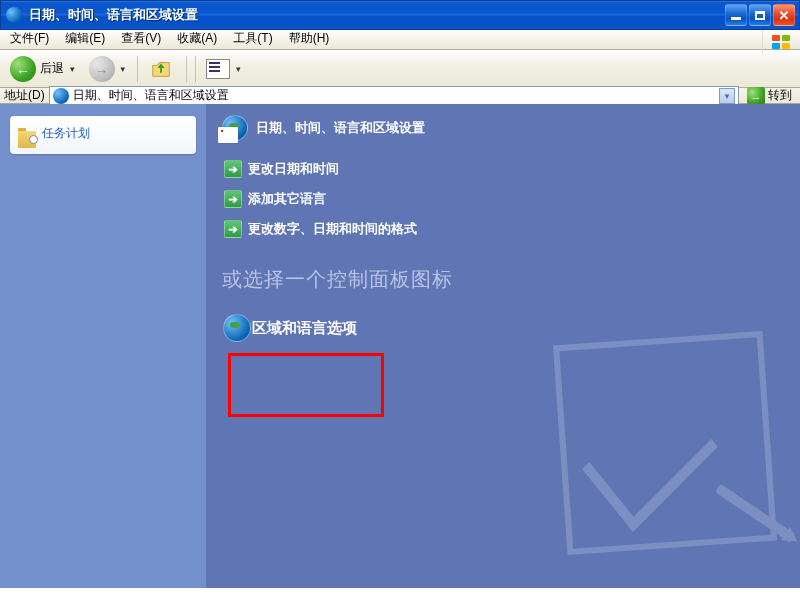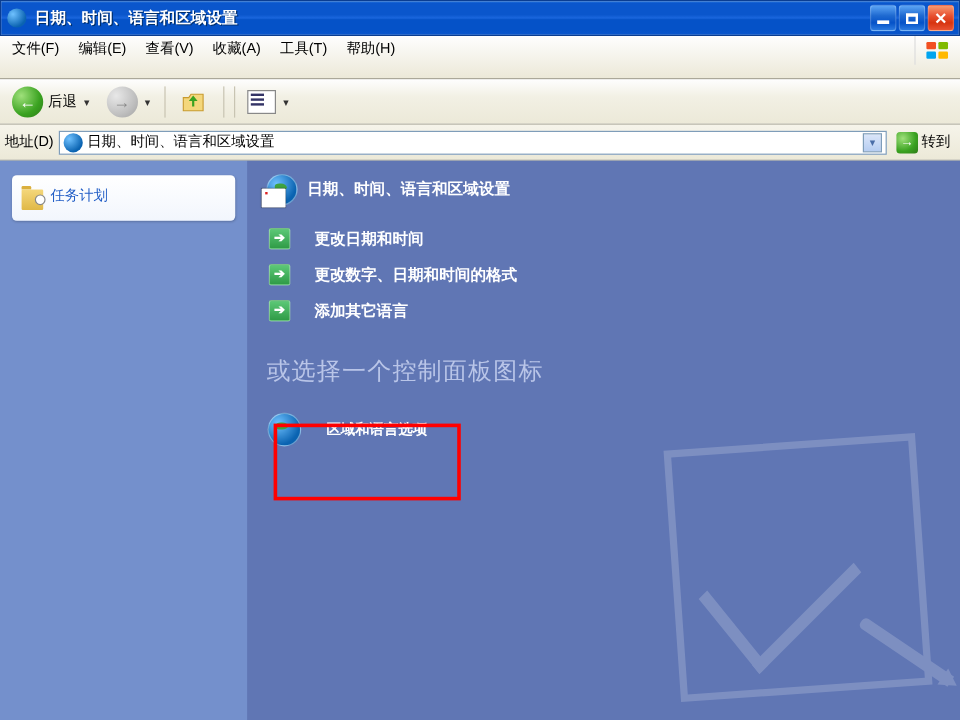--- a/index.html
+++ b/index.html
@@ -10,21 +10,21 @@
   .titlebar .icon { width: 18px; height: 18px; margin-right: 6px; display: flex; align-items: center; justify-content: center; }
   .titlebar .title { flex: 1 1 auto; font-weight: bold; font-size: 13px; text-shadow: 1px 1px 0 #002f6c; }
   .winbtns { display: flex; gap: 2px; }
   .winbtn { width: 22px; height: 22px; border-radius: 3px; display: flex; align-items: center; justify-content: center; color: #fff; font-weight: bold; border: 1px solid #fff3; }
   .winbtn.min, .winbtn.max { background: linear-gradient(to bottom, #5aa3f4, #1f6ad1 40%, #0552c8 70%, #2a7ae0); }
   .winbtn.min .glyph { width: 10px; height: 3px; background: #fff; margin-top: 7px; }
   .winbtn.max .glyph { width: 10px; height: 9px; border: 2px solid #fff; border-top-width: 3px; }
   .winbtn.close { background: linear-gradient(to bottom, #f7986f, #e85232 40%, #d73410 70%, #e85232); font-size: 13px; }
   
   
-  .menubar { height: 36px; background: linear-gradient(to bottom, #fefefe, #ece9d8); border-bottom: 1px solid #aba899; display: flex; align-items: flex-start; padding: 0 2px; position: relative; }
+  .menubar { height: 20px; background: linear-gradient(to bottom, #fefefe, #ece9d8); border-bottom: 1px solid #aba899; display: flex; align-items: flex-end; padding: 0 2px; position: relative; }
   .menubar .item { padding: 2px 8px; }
   .menubar .logo { position: absolute; right: 2px; top: 0; width: 36px; height: 24px; display: flex; align-items: center; justify-content: center; border-left: 1px solid #ddd; }
   .flag { width: 18px; height: 14px; position: relative; }
   .flag span { position: absolute; width: 8px; height: 6px; border-radius: 1px; }
   .flag .r { background: #f25022; top: 0; left: 0; }
   .flag .g { background: #7fba00; top: 0; right: 0; }
   .flag .b { background: #00a4ef; bottom: 0; left: 0; }
   .flag .y { background: #ffb900; bottom: 0; right: 0; }
   
   
@@ -34,56 +34,56 @@
   .circ.green { background: radial-gradient(circle at 30% 30%, #9fe07b, #3aa220 60%, #2d7a18); }
   .circ.grey { background: radial-gradient(circle at 30% 30%, #e8e8e8, #c0c0c0 60%, #a0a0a0); color: #888; }
   .sep { width: 1px; height: 26px; background: #c8c4b2; margin: 0 2px; }
   .tbtn .drop { font-size: 9px; color: #333; margin-left: 2px; }
   .iconbtn { width: 26px; height: 26px; display: flex; align-items: center; justify-content: center; }
   .iconbtn svg { width: 22px; height: 22px; }
   .views { width: 24px; height: 20px; border: 1px solid #888; background: #fff; display: flex; flex-direction: column; padding: 2px; gap: 2px; }
   .views i { height: 2px; background: #336; width: 60%; }
   
   
-  .addressbar { height: 30px; background: linear-gradient(to bottom, #f6f4ea, #ece9d8); border-bottom: 1px solid #aba899; display: flex; align-items: center; padding: 0 4px; gap: 4px; }
+  .addressbar { height: 16px; background: linear-gradient(to bottom, #f6f4ea, #ece9d8); border-bottom: 1px solid #aba899; display: flex; align-items: center; padding: 0 4px; gap: 4px; }
   .addressbar .label { white-space: nowrap; }
   .addressbar .field { flex: 1 1 auto; height: 20px; background: #fff; border: 1px solid #7f9db9; display: flex; align-items: center; padding: 0 3px; gap: 4px; }
   .addressbar .field .dropbtn { margin-left: auto; width: 16px; height: 16px; background: linear-gradient(#dbe6f9,#b6cdf1); border: 1px solid #7f9db9; display: flex; align-items: center; justify-content: center; font-size: 9px; color: #4a6; }
   .addressbar .field .dropbtn::after{content:"▾";color:#4a6da7}
   .gobtn { display: flex; align-items: center; gap: 3px; padding: 1px 4px; }
   .gobtn .sq { width: 18px; height: 18px; background: radial-gradient(circle at 30% 30%, #9fe07b, #3aa220 60%, #2d7a18); border-radius: 3px; display: flex; align-items: center; justify-content: center; color: #fff; font-size: 11px; }
   
   
   .main { display: flex; height: calc(600px - 30px - 24px - 38px - 24px); background: #6b86c4; }
   .sidebar { width: 206px; background: #7490cc; padding: 12px 10px; display: flex; flex-direction: column; gap: 12px; }
   .panel { background: linear-gradient(to bottom, #fff, #f2f6fd); border-radius: 4px; box-shadow: 0 1px 2px #0003; overflow: hidden; }
   .panel .hdr { height: 24px; background: linear-gradient(to bottom, #fff 0%, #d6e4f9 50%, #c6dbf7 100%); color: #215dc6; font-weight: bold; padding: 0 8px; display: flex; align-items: center; border-bottom: 1px solid #c6dbf7; }
   .panel .hdr .coll { margin-left: auto; width: 18px; height: 18px; border-radius: 50%; background: #fff; border: 1px solid #a8c0e8; display: flex; align-items: center; justify-content: center; font-size: 10px; color: #4a6da7; }
   .panel .body { padding: 7px 8px 10px; }
-  .panel .link { display: flex; align-items: flex-start; gap: 6px; color: #215dc6; padding: 2px 0; }
+  .panel .link { display: flex; align-items: flex-end; gap: 6px; color: #215dc6; padding: 2px 0; }
   .folder-icon { width: 18px; height: 14px; position: relative; }
   .folder-icon .tab { width: 8px; height: 3px; background: #daaf3e; border-radius: 1px 1px 0 0; }
   .folder-icon .body { width: 18px; height: 11px; background: linear-gradient(#f4d77b,#e0b847); border-radius: 1px; }
   .folder-icon .clock { width: 9px; height: 9px; border-radius: 50%; background: #fff; border: 1px solid #888; position: absolute; right: -2px; bottom: -2px; }
   
   .content { flex: 1 1 auto; position: relative; background: #6076b4; color: #fff; padding: 10px 16px 0 16px; overflow: hidden;}
   .hdrrow { display: flex; align-items: center; gap: 8px; height: 28px; margin-bottom: 18px; }
   .hdrrow .txt { font-weight: bold; font-size: 13px; }
   .globe { width: 26px; height: 26px; border-radius: 50%; background: radial-gradient(circle at 30% 30%, #6fc1ff, #0a63b1 70%); border: 1px solid #fff6; position: relative; }
   .globe::after { content:""; position:absolute; width: 10px; height: 6px; background:#3fa33f; border-radius: 40% 50% 50% 40%; left: 6px; top: 7px; }
   .sheet { width: 20px; height: 16px; background: #fff; border-radius: 1px; position: absolute; left: -4px; bottom: -2px; box-shadow: 0 0 1px #0008;}
   .sheet::before{content:"";position:absolute;left:3px;top:3px;width:2px;height:2px;background:#d22}
   
   .section-title { font-size: 20px; color: #b9c5e8; margin: 12px 0 14px; font-weight: normal; letter-spacing: 1px;}
-  .task { display: flex; align-items: center; gap: 20px; margin: 6px 0 12px 2px; font-weight: bold; font-size: 13px; }
+  .task { display: flex; align-items: center; gap: 6px; margin: 6px 0 12px 2px; font-weight: bold; font-size: 13px; }
   .arrow-sq { width: 18px; height: 18px; background: linear-gradient(#5cc877,#2f9b46); border: 1px solid #fff5; border-radius: 2px; display: flex; align-items: center; justify-content: center; color: #fff; font-size: 11px; line-height: 1;}
   .arrow-sq::after{content:"➔";}
   
   .icons-row { display: flex; gap: 50px; margin-top: 20px; }
-  .cpl { display: flex; align-items: center; gap: 20px; font-weight: bold; font-size: 12px; font-family: Liberation Serif, serif; }
+  .cpl { display: flex; align-items: center; gap: 0; font-weight: bold; font-size: 15px; font-family: Liberation Serif, serif; }
   .cpl .ic { width: 30px; height: 30px; position: relative; display: flex; align-items: center; justify-content: center;}
   .clock-ic { width: 28px; height: 28px; border-radius: 50%; background: radial-gradient(circle at 35% 35%, #fff, #d6e1f2 60%, #a8bde0); border: 1px solid #7a8fb5; position: relative; }
   .clock-ic::before { content:""; position: absolute; width: 1px; height: 9px; background: #334; left: 50%; top: 18%; transform-origin: bottom; }
   .clock-ic::after { content:""; position: absolute; width: 1px; height: 7px; background: #334; left: 50%; top: 50%; transform-origin: top; transform: rotate(110deg);}
   .clock-wrap { position: relative; }
   .clock-wrap .cal { width: 14px; height: 12px; background: #fff; border-radius: 1px; position: absolute; left: -4px; bottom: -2px; box-shadow: 0 0 1px #0008;}
   .clock-wrap .cal::before{content:"";position:absolute;left:0;top:0;width:100%;height:3px;background:#2a5ca0}
   
   .hl { position: absolute; border: 3px solid #f00; pointer-events: none; }
   .hl1 { left: 228px; top: 353px; width: 156px; height: 64px;}
@@ -207,25 +207,25 @@
       </div>
       <span class="txt">日期、时间、语言和区域设置</span>
     </div>
 
     <div class="task">
       <div class="arrow-sq"></div>
       <span>更改日期和时间</span>
     </div>
     <div class="task">
       <div class="arrow-sq"></div>
-      <span>更改数字、日期和时间的格式</span>
+      <span>添加其它语言</span>
     </div>
     <div class="task">
       <div class="arrow-sq"></div>
-      <span>添加其它语言</span>
+      <span>更改数字、日期和时间的格式</span>
     </div>
 
     <div class="section-title" style="margin-top:28px">或选择一个控制面板图标</div>
 
     <div class="icons-row">
       <div class="cpl">
         <div class="ic">
           <div class="globe" style="width:28px;height:28px"></div>
         </div>
         <span>区域和语言选项</span>

